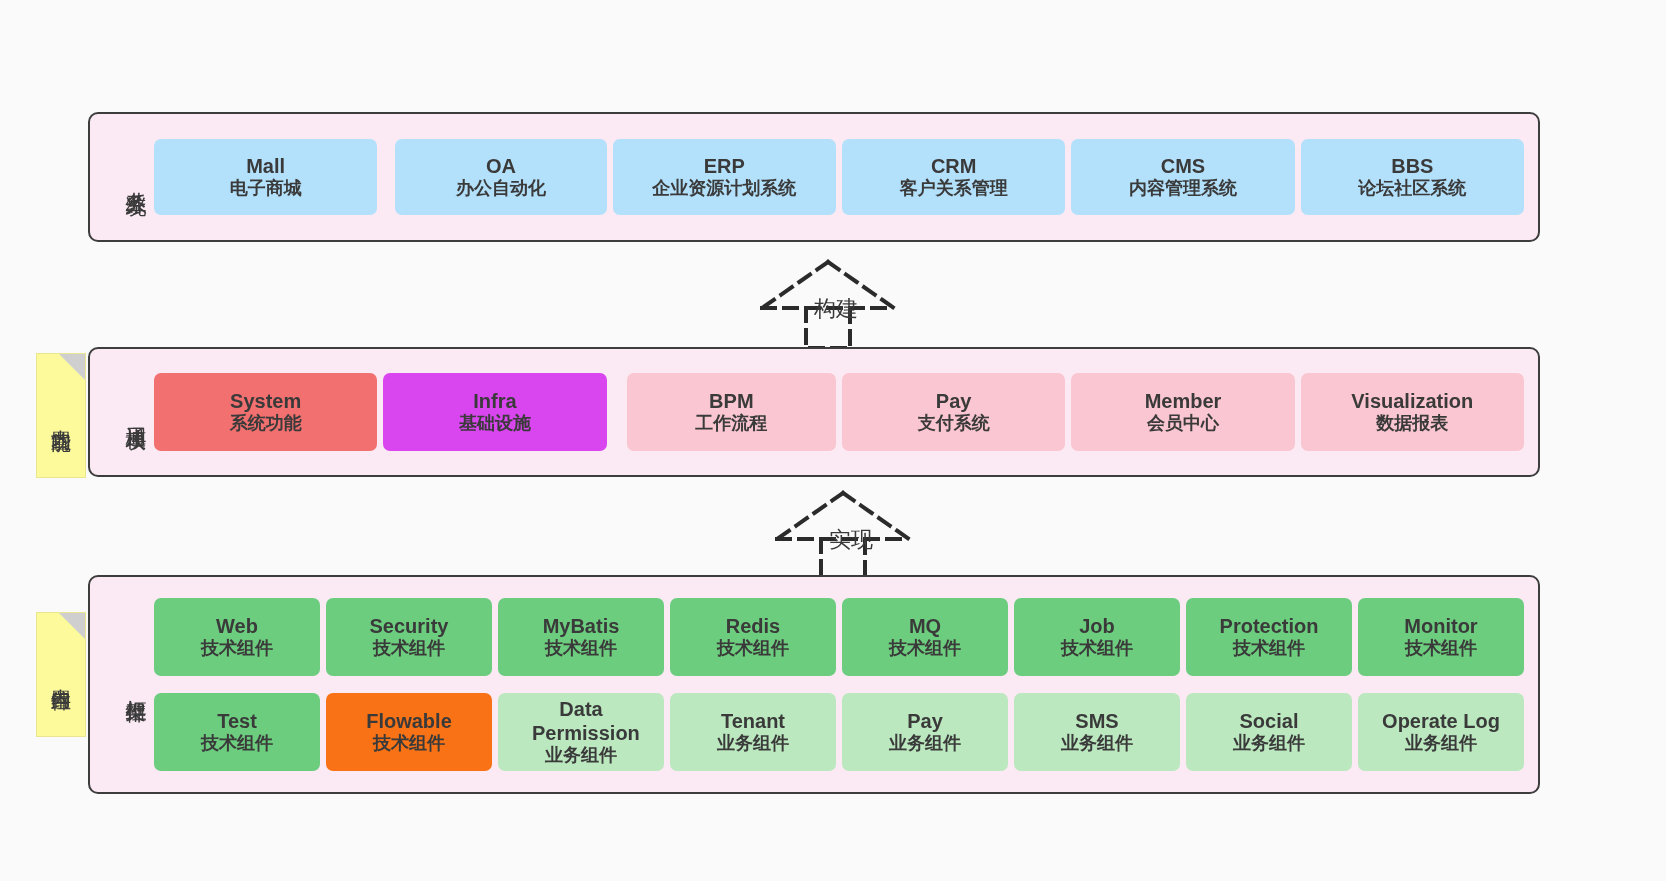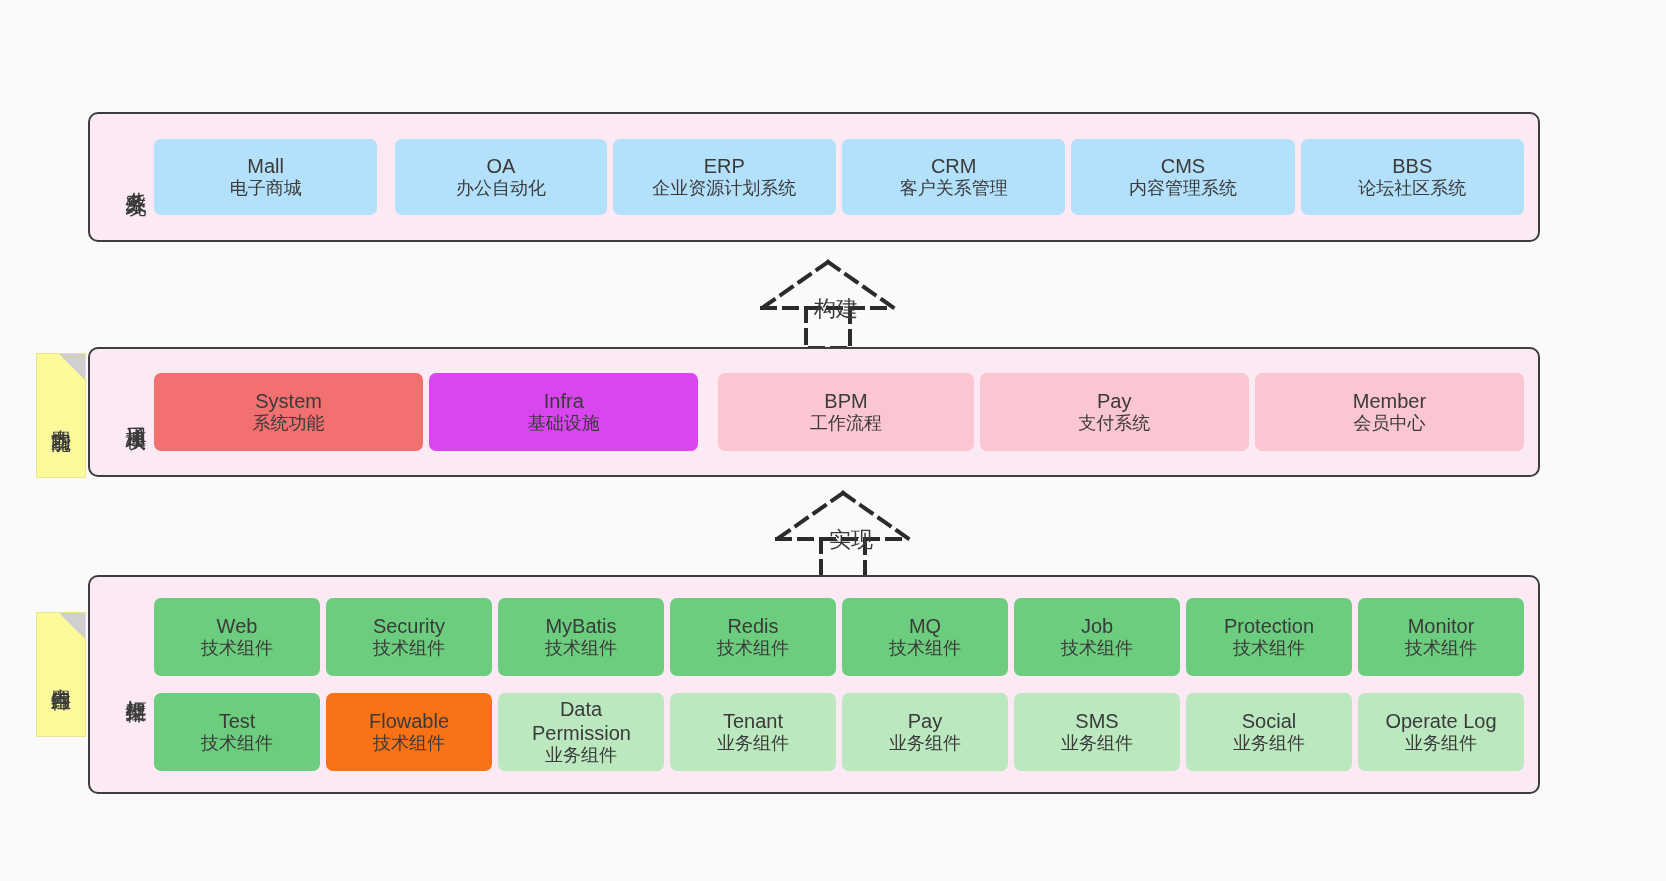--- a/index.html
+++ b/index.html
@@ -35,20 +35,21 @@
     letter-spacing:1px;
     margin-left:10px;
     user-select:none;
   }
   .boxes{
     flex:1 1 auto;
     display:flex;
     gap:6px;
     padding:0 14px 0 6px;
     box-sizing:border-box;
+    font-weight:bold;
   }
   .col{flex:1 1 0;display:flex;flex-direction:column;gap:17px;}
 
   .mbox{
     border-radius:7px;
     display:flex;
     flex-direction:column;
     align-items:center;
     justify-content:center;
     text-align:center;
@@ -197,20 +198,26 @@
         </div>
       </div>
 
       <div class="col">
         <div class="mbox" style="height:78px;background:#fac6d1;">
           <span class="t1">Member</span>
           <span class="t2">会员中心</span>
         </div>
       </div>
 
+      <div class="col">
+        <div class="mbox" style="height:78px;background:#fac6d1;">
+          <span class="t1">Visualization</span>
+          <span class="t2">数据报表</span>
+        </div>
+      </div>
 
     </div>
   </div>
 
   <div class="arrow" style="left:773px;top:489px;">
     <svg width="140" height="92" viewBox="0 0 140 92">
       <path d="M70 4 L136 50" fill="none" stroke="#2b2b2b" stroke-width="4" stroke-dasharray="13,9" stroke-linecap="square"></path>
       <path d="M70 4 L4 50" fill="none" stroke="#2b2b2b" stroke-width="4" stroke-dasharray="13,9" stroke-linecap="square"></path>
       <path d="M4 50 L136 50" fill="none" stroke="#2b2b2b" stroke-width="4" stroke-dasharray="13,9" stroke-linecap="square"></path>
       <path d="M48 50 L48 90 L92 90 L92 50" fill="none" stroke="#2b2b2b" stroke-width="4" stroke-dasharray="13,9" stroke-linecap="square"></path>

